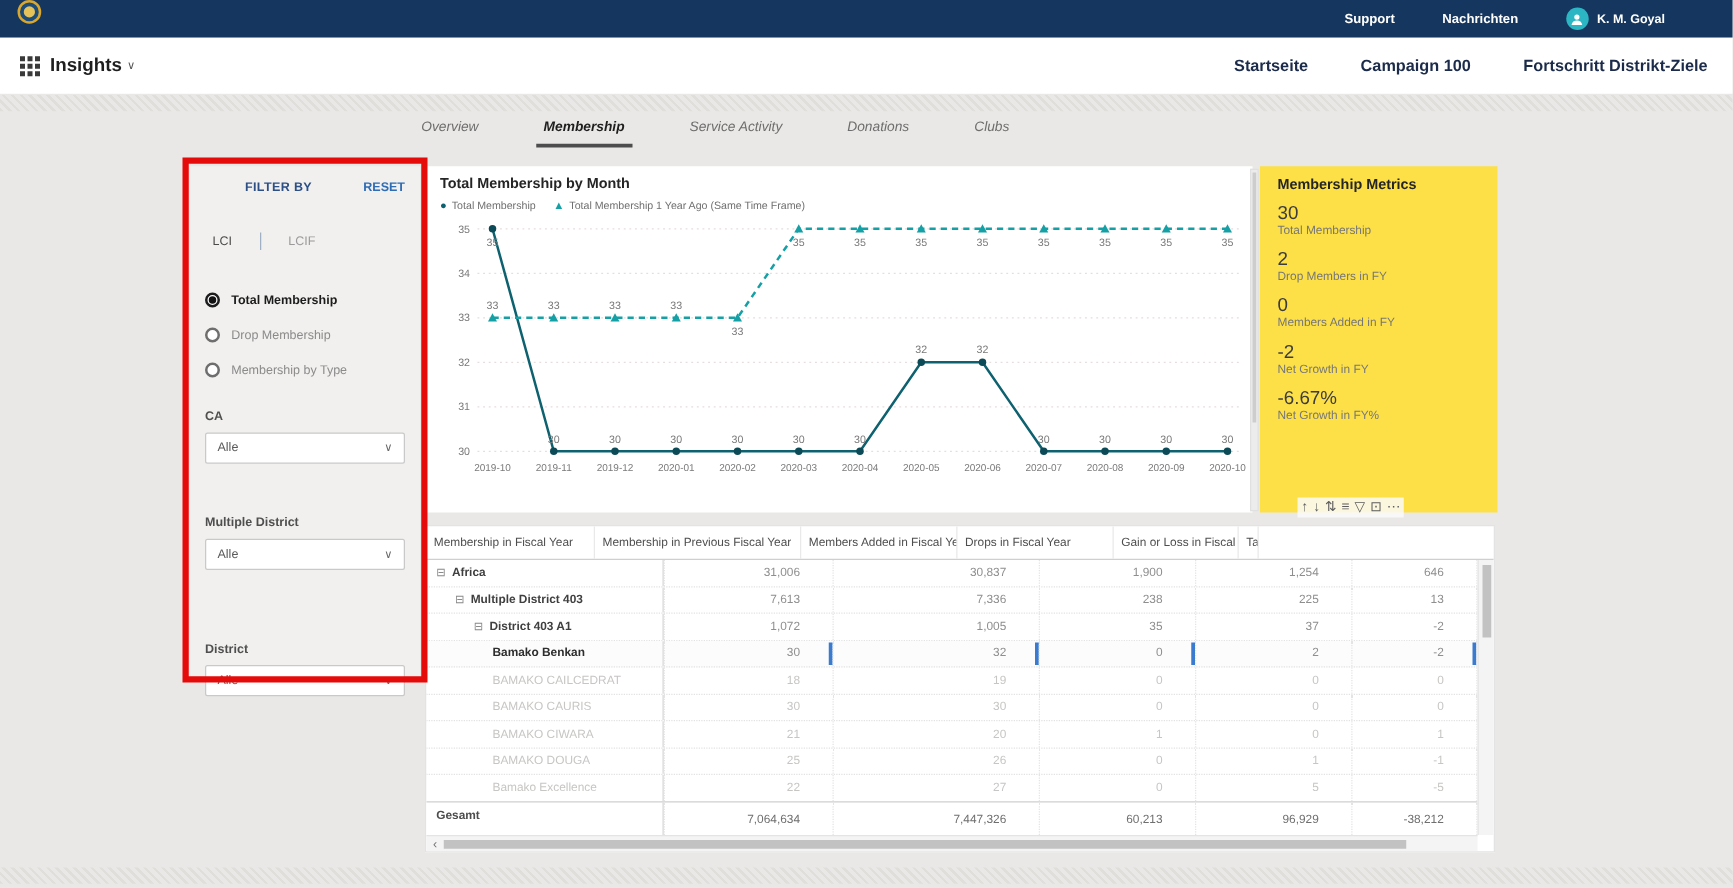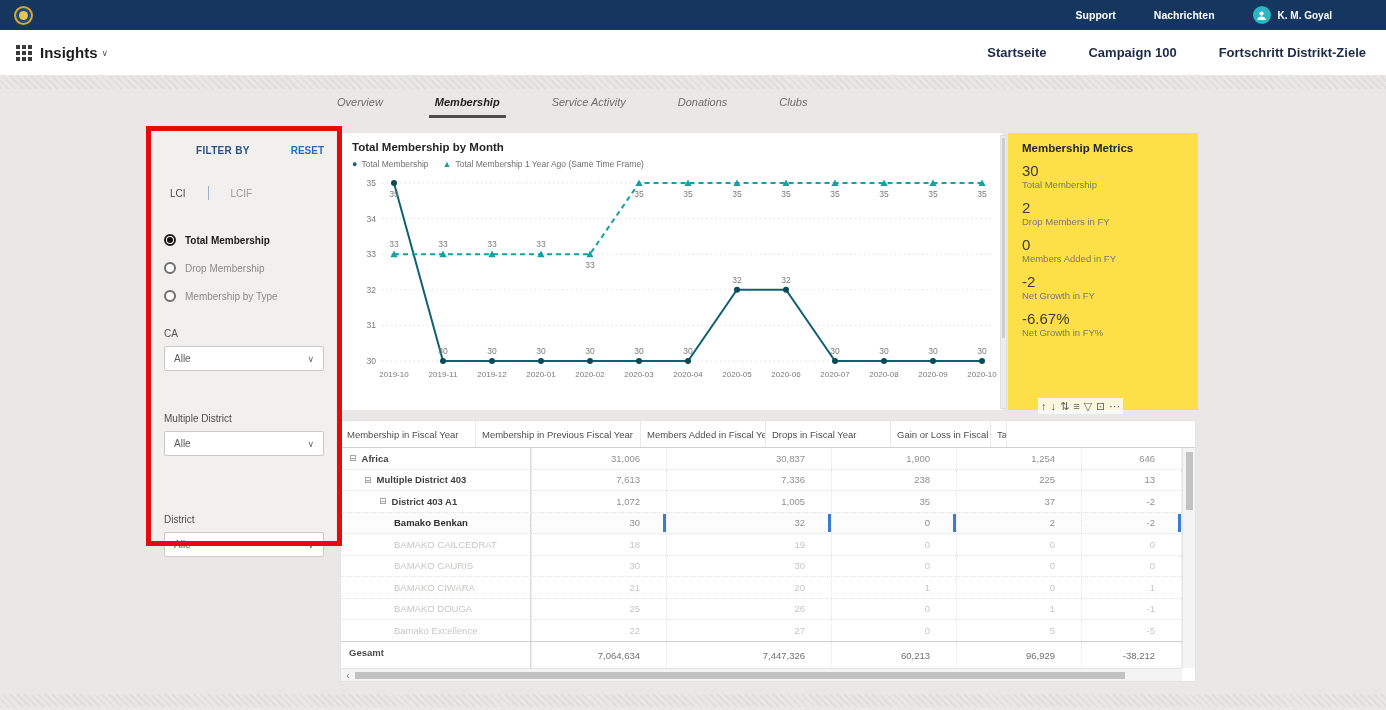--- a/index.html
+++ b/index.html
@@ -1,21 +1,21 @@
 <!DOCTYPE html>
 <html><head>
 <meta charset="utf-8">
 <style>
   * { margin:0; padding:0; box-sizing:border-box; }
   html,body { width:1386px; height:710px; overflow:hidden;
     font-family:"Liberation Sans","DejaVu Sans",sans-serif; background:#e9e8e6; }
 
   
   .navbar { position:absolute; left:0; top:0; width:1386px; height:30px;
-    background:#15365e; display:flex; align-items:center; padding:0 14px; z-index:5; }
+    background:#15365e; display:flex; padding:0 14px; z-index:5; }
   .lions-logo { width:19px; height:19px; border-radius:50%; background:#1c4d7a;
     border:2px solid #d9a62e; position:relative; }
   .lions-logo::after{ content:""; position:absolute; inset:3px; border-radius:50%; background:#e5c25a; }
   .navbar-right { margin-left:auto; display:flex; align-items:center; gap:38px; }
   .navbar-link { color:#fff; font-size:10.5px; font-weight:bold; cursor:pointer; }
   .navbar-user { display:flex; align-items:center; gap:7px; margin-right:40px; }
   .avatar { width:18px; height:18px; border-radius:50%; background:#2cb6c3;
     display:flex; align-items:center; justify-content:center; }
   .user-name { color:#fff; font-size:10px; font-weight:bold; }
 
@@ -52,21 +52,21 @@
   .radio-group { margin-top:34px; display:flex; flex-direction:column; gap:16px; }
   .radio-row { display:flex; align-items:center; gap:9px; cursor:pointer; }
   .radio-icon { width:12px; height:12px; border-radius:50%; border:2px solid #6e6e6e;
     position:relative; flex:0 0 auto; background:#fff; }
   .radio-row.sel .radio-icon { border-color:#1d1d1d; }
   .radio-row.sel .radio-icon::after { content:""; position:absolute; inset:1px;
     border-radius:50%; background:#121212; }
   .radio-label { font-size:10px; color:#8b8b8b; }
   .radio-row.sel .radio-label { color:#1c1c1c; font-weight:bold; }
   .dd-group { margin-top:26px; }
-  .dd-label { font-size:10px; font-weight:normal; color:#4f4f4f; margin-bottom:7px; }
+  .dd-label { font-size:10px; font-weight:bold; color:#4f4f4f; margin-bottom:7px; }
   .dd-box { height:25px; background:#fff; border:1px solid #c9c9c9; border-radius:2px;
     display:flex; align-items:center; justify-content:space-between; padding:0 9px; cursor:pointer; }
   .dd-value { font-size:10px; color:#5a5a5a; }
   .dd-chevron { font-size:9px; color:#666; }
   .dd-sp1 { margin-top:42px; } .dd-sp2 { margin-top:58px; }
 
   
   .annotation-highlight { position:absolute; left:146px; top:126px; width:196px; height:420px;
     border:5px solid #e60b0b; z-index:40; pointer-events:none; }
 

